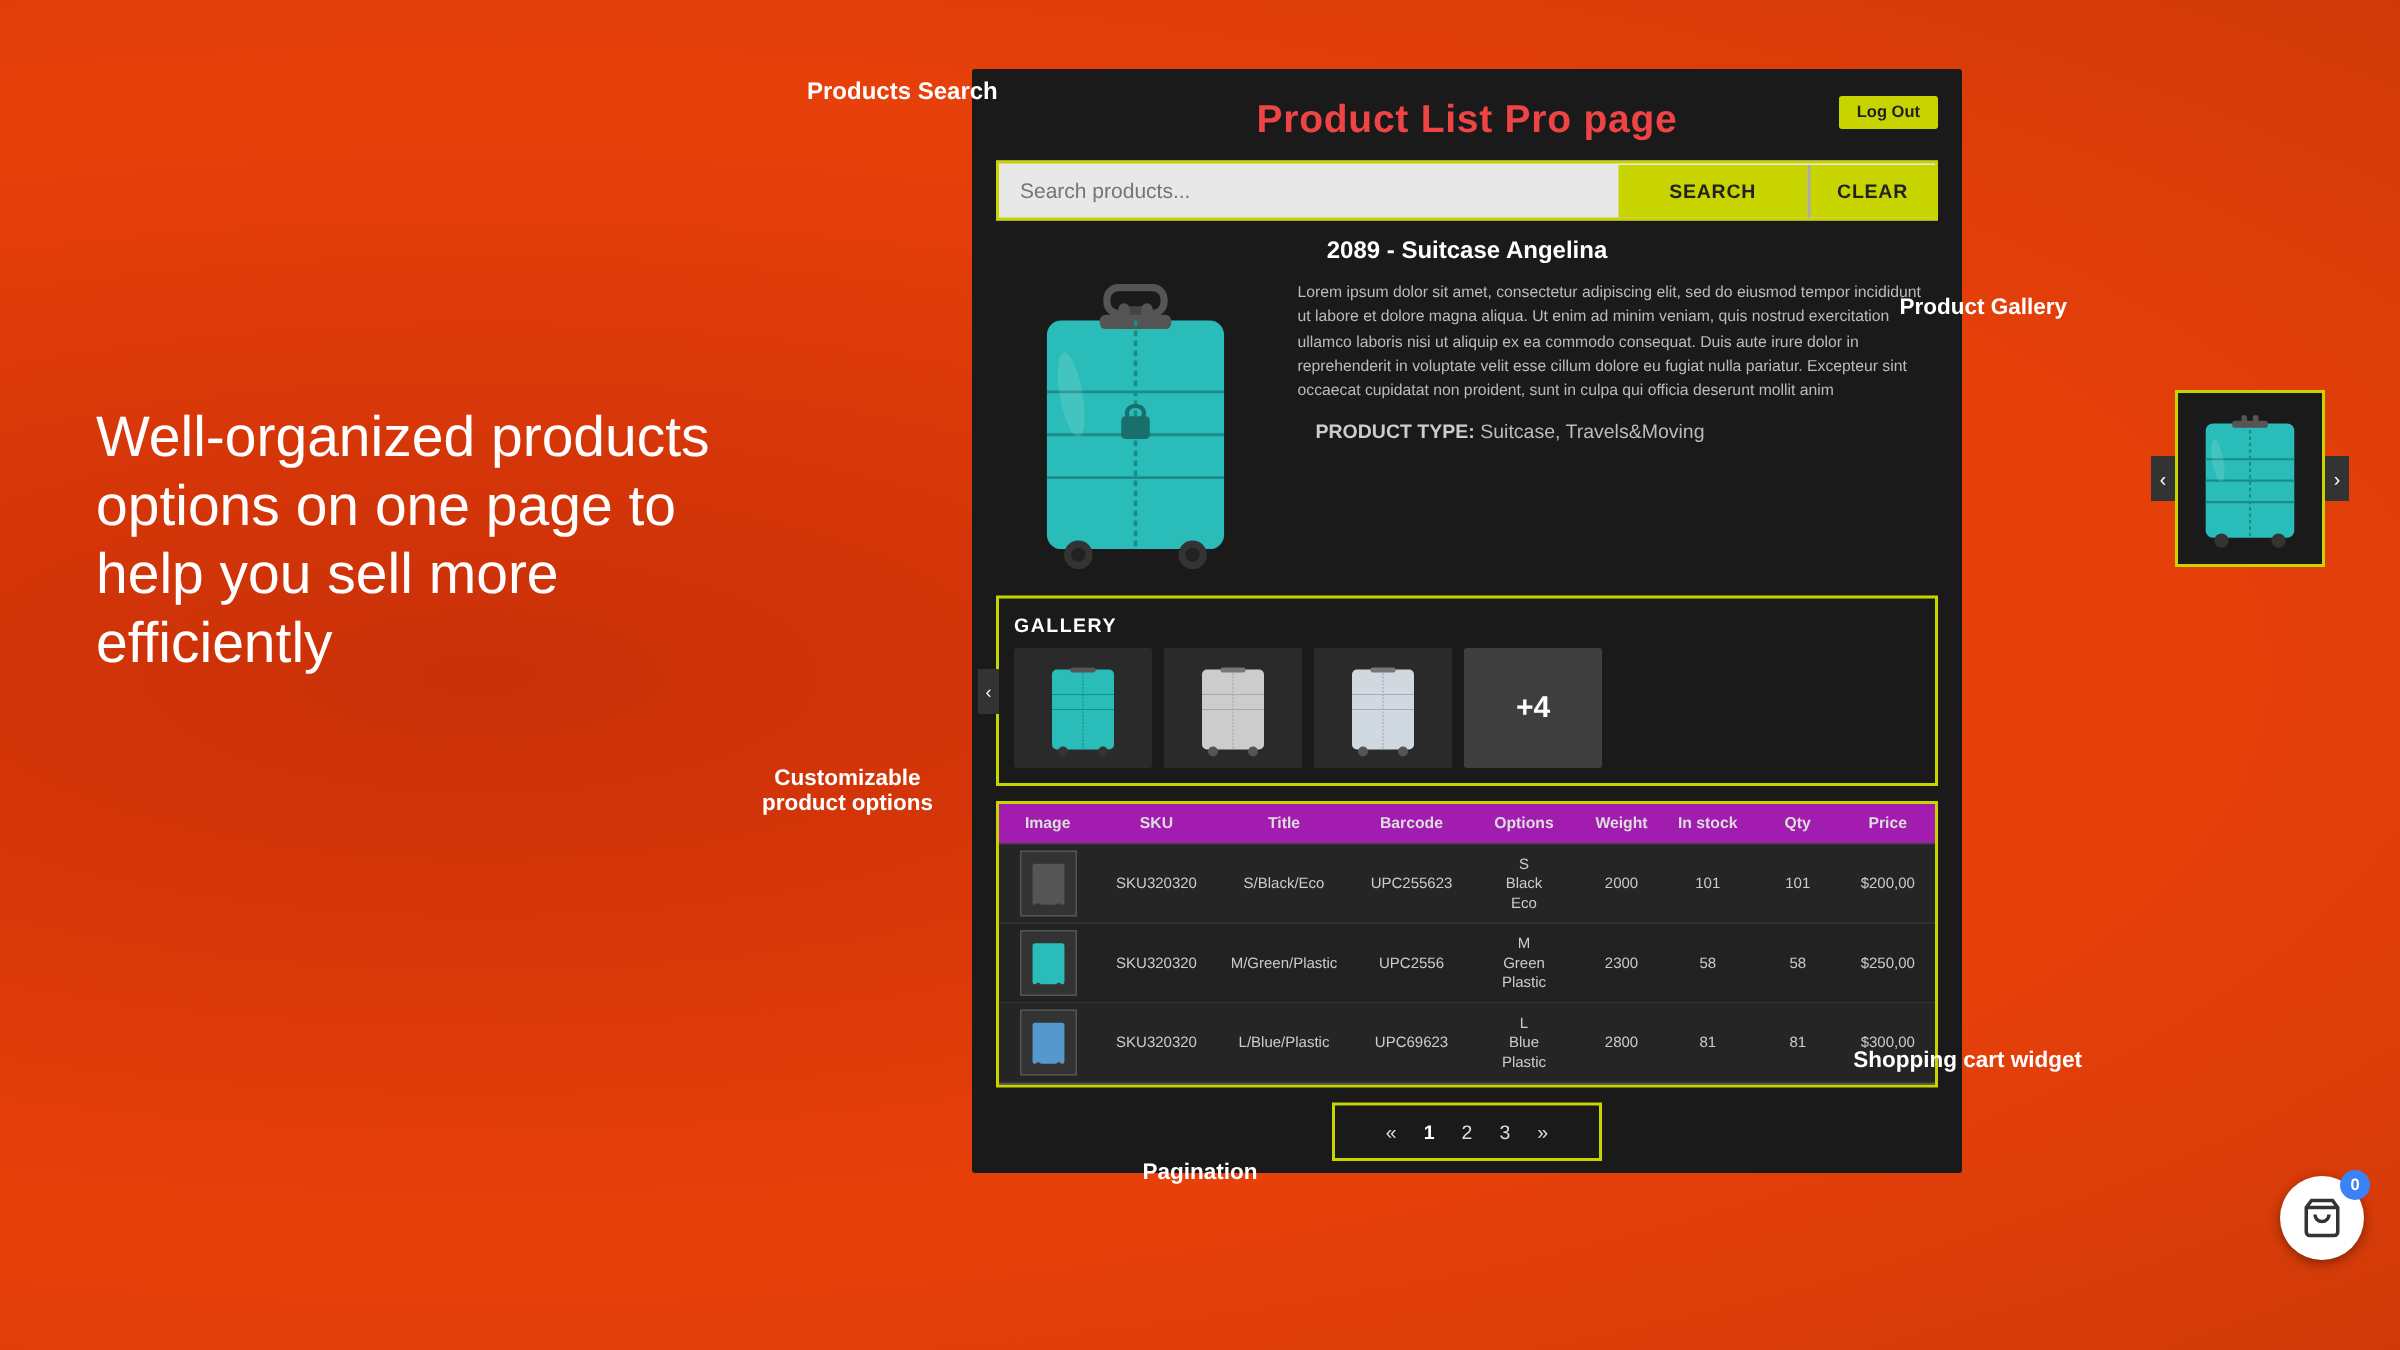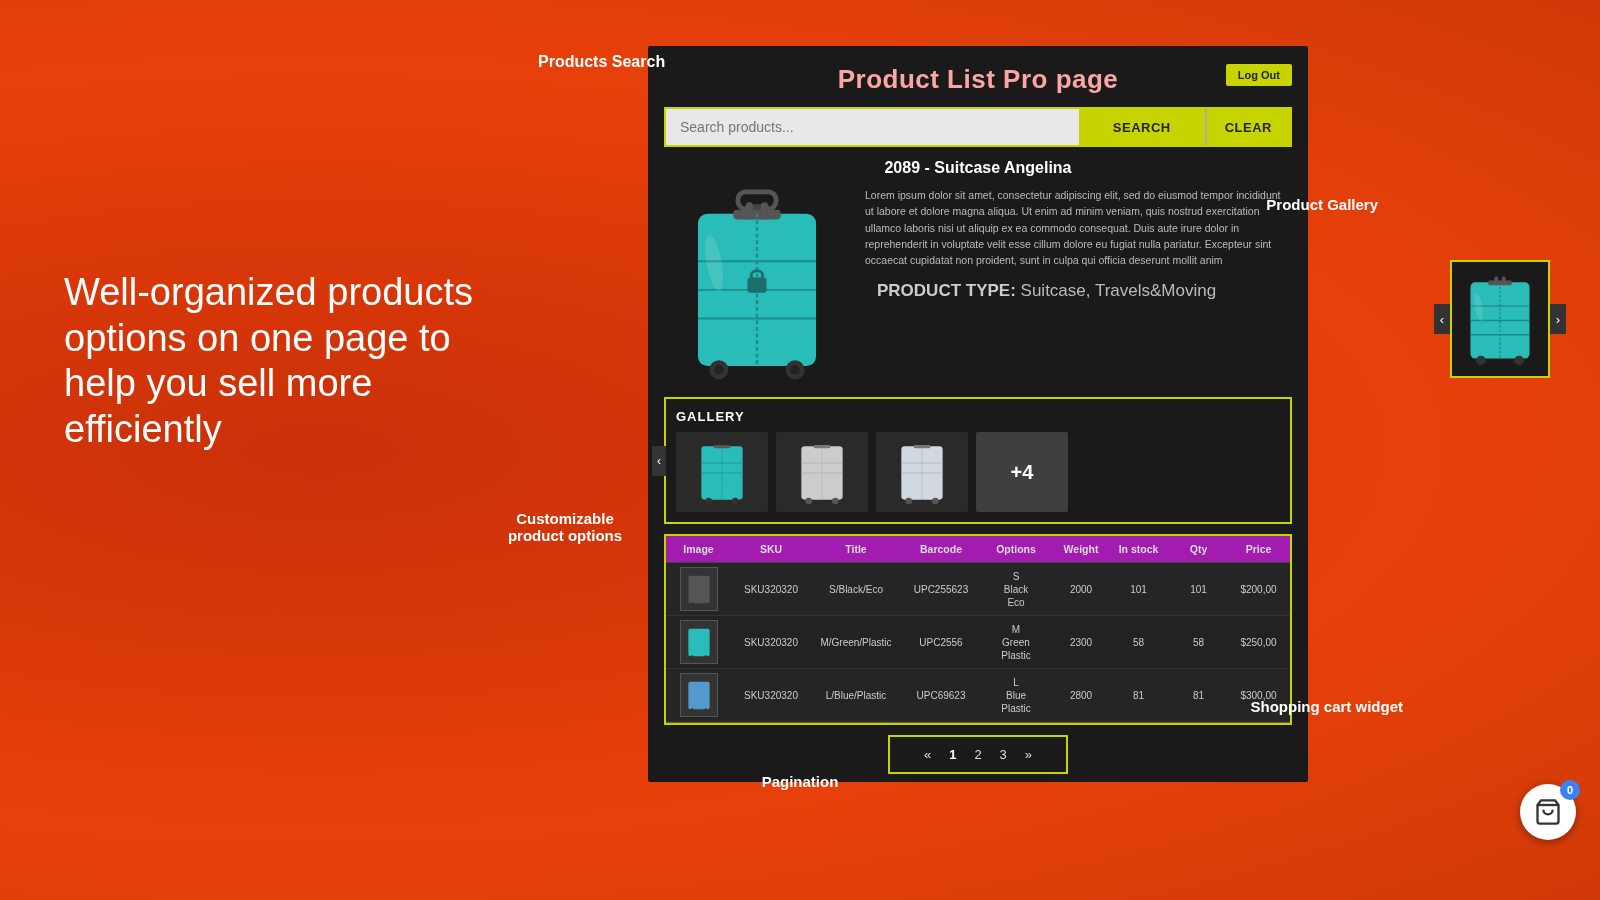--- a/index.html
+++ b/index.html
@@ -67,21 +67,21 @@
     .annotation-pagination {
       bottom: 110px;
       left: 50%;
       transform: translateX(-50%);
       text-align: center;
       font-size: 15px;
       font-weight: 600;
     }
 
     .annotation-shopping-cart {
-      right: 197px;
+      right: 212px;
       bottom: 185px;
       text-align: center;
       font-size: 15px;
       font-weight: 600;
     }
 
     
     .main-panel {
       position: absolute;
       left: 648px;
@@ -93,21 +93,21 @@
       border-radius: 2px;
       overflow: hidden;
     }
 
     .panel-header {
       text-align: center;
       padding: 18px 20px 12px;
     }
 
     .panel-title {
-      color: #fca5a5;
+      color: #ef4444;
       font-size: 26px;
       font-weight: 900;
       letter-spacing: 0.5px;
       text-align: center;
     }
 
     .logout-btn {
       position: absolute;
       top: 18px;
       right: 16px;
@@ -119,20 +119,21 @@
       font-weight: 700;
       cursor: pointer;
       border-radius: 2px;
     }
 
     
     .search-section {
       margin: 0 16px 12px;
       border: 2px solid #c8d400;
       display: flex;
+      align-items: center;
       background: #e8e8e8;
     }
 
     .search-input {
       flex: 1;
       border: none;
       background: transparent;
       padding: 10px 14px;
       font-size: 14px;
       color: #555;
@@ -193,21 +194,21 @@
 
     .product-description {
       flex: 1;
       color: #bbb;
       font-size: 10.5px;
       line-height: 1.55;
     }
 
     .product-type-row {
       margin-top: 10px;
-      font-size: 17px;
+      font-size: 13px;
       padding-left: 12px;
     }
 
     .product-type-label {
       color: #ccc;
       font-weight: 700;
     }
 
     .product-type-value {
       color: #bbb;

